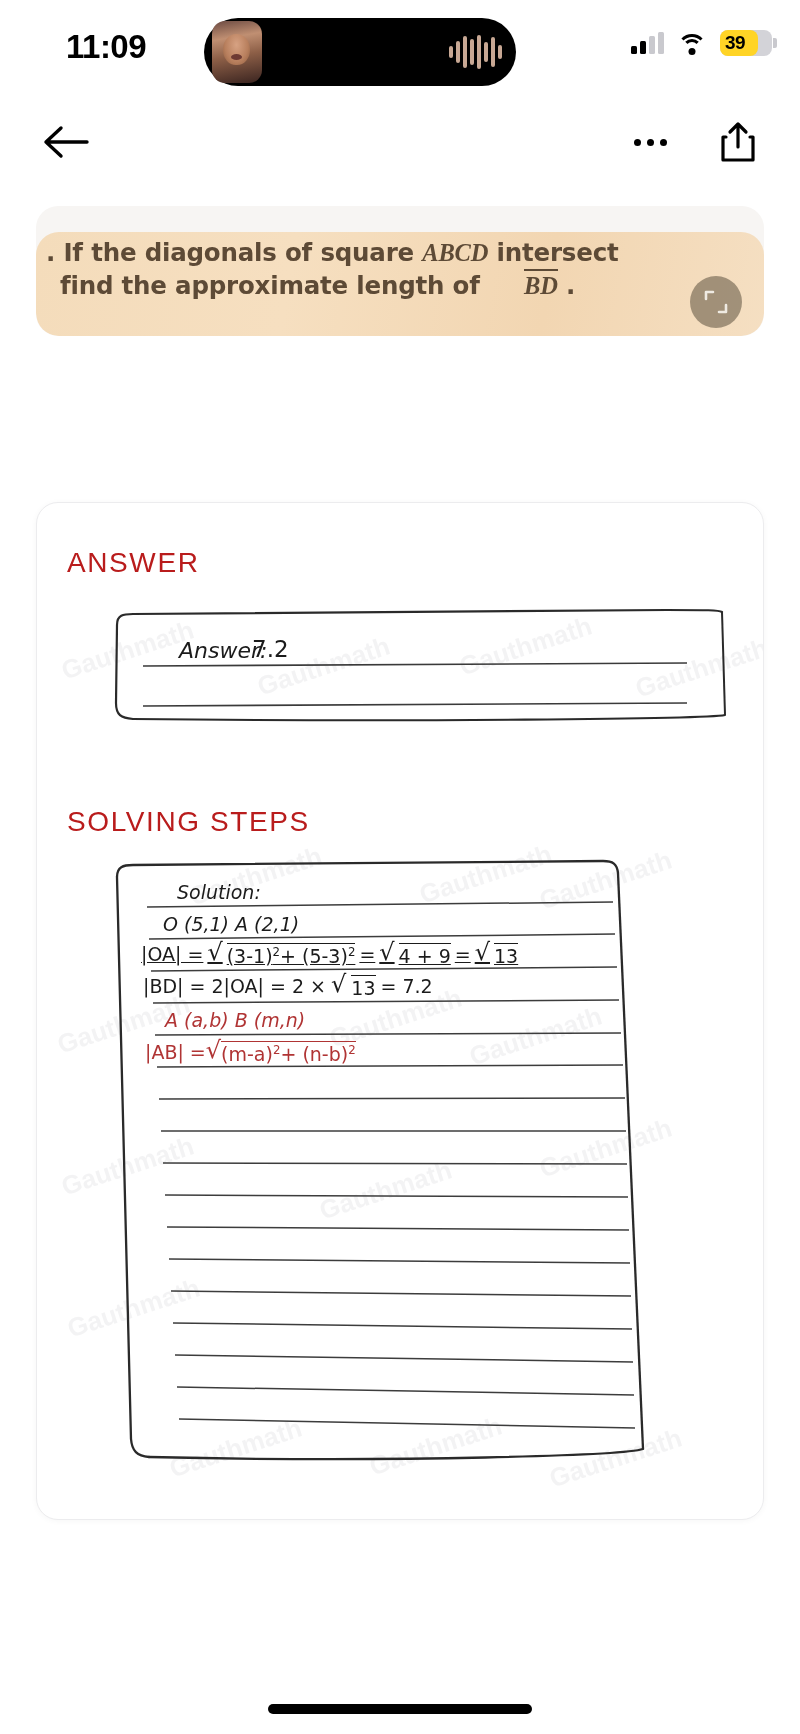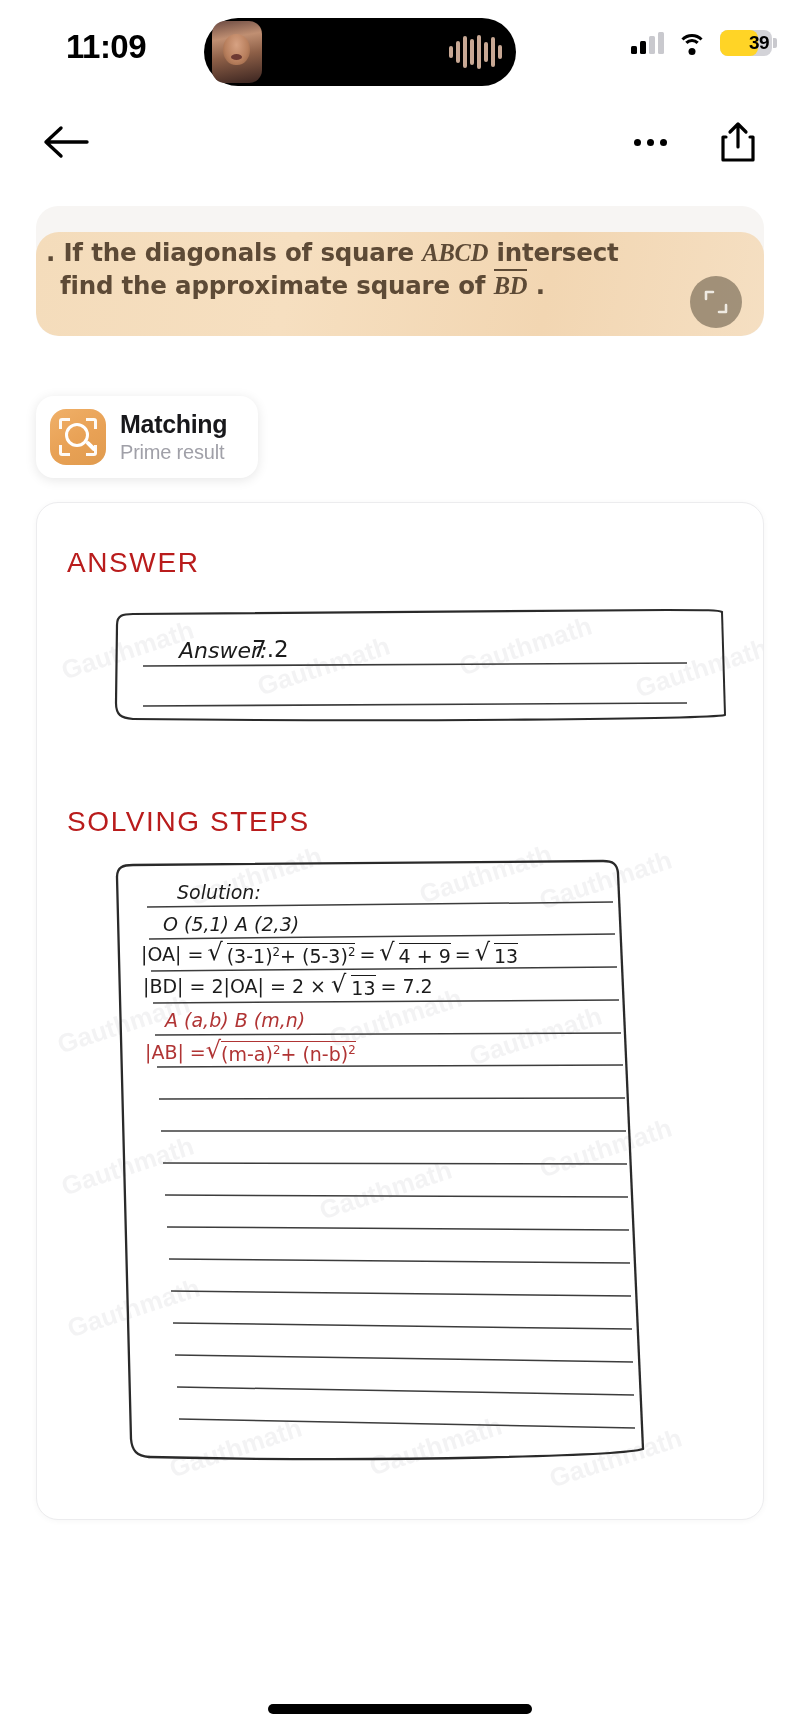--- a/index.html
+++ b/index.html
@@ -110,21 +110,21 @@
   .wifi .dot {
     position: absolute; left: 50%; top: 16px;
     transform: translateX(-50%);
     width: 7px; height: 7px; border-radius: 50%; background: #000; border: none;
   }
   .battery {
     position: relative;
     width: 52px; height: 26px;
     border-radius: 8px;
     background: #d3d3d8;
-    display: flex; align-items: center; padding-left: 24px;
+    display: flex; align-items: center;
   }
   .battery .fill {
     position: absolute; left: 0; top: 0;
     width: 38px; height: 26px;
     border-radius: 8px;
     background: #FFD426;
   }
   .battery .pct {
     position: relative;
     z-index: 2;
@@ -192,21 +192,21 @@
     font-family: "DejaVu Sans", sans-serif;
     font-size: 24.5px;
     font-weight: bold;
     line-height: 33px;
     color: #5d4a36;
     letter-spacing: -0.2px;
     white-space: nowrap;
     filter: blur(0.25px);
   }
   .qtext i { font-family: "Liberation Serif", serif; font-style: italic; font-weight: bold; }
-  .qtext .ovl { border-top: 2.5px solid #5d4a36; padding-top: 1px; }
+  .qtext .ovl { border-top: 2.5px solid #5d4a36; padding-top: 1px; margin-left: 36px; }
   .expand-btn {
     position: absolute;
     right: 22px; bottom: 8px;
     width: 52px; height: 52px;
     border-radius: 50%;
     background: rgba(60,50,35,0.45);
     display: flex; align-items: center; justify-content: center;
   }
 
   
@@ -376,45 +376,31 @@
     </div>
   </div>
 
   <div class="question-card">
     <div class="question-photo">
       <div class="qtext">
         <span>.</span>
         <span>If the diagonals of square </span><i>ABCD</i><span> intersect</span>
       </div>
       <div class="qtext" style="padding-left:14px">
-        <span>find the approximate square of </span><i class="ovl">BD</i><span> .</span>
+        <span>find the approximate length of </span><i class="ovl">BD</i><span> .</span>
       </div>
     </div>
     <div class="expand-btn">
       <svg width="26" height="26" viewBox="0 0 26 26">
         <path d="M10 3 L3 3 L3 10" fill="none" stroke="#efeae2" stroke-width="2.6" stroke-linecap="round" stroke-linejoin="round"></path>
         <path d="M16 23 L23 23 L23 16" fill="none" stroke="#efeae2" stroke-width="2.6" stroke-linecap="round" stroke-linejoin="round"></path>
       </svg>
     </div>
   </div>
 
-  <div class="matching-card">
-    <div class="match-icon">
-      <span class="corner c-tl"></span>
-        <span class="corner c-tr"></span>
-      <span class="corner c-bl"></span>
-        <span class="corner c-br"></span>
-      <span class="glass"></span>
-        <span class="handle"></span>
-    </div>
-    <div class="match-text">
-      <div class="match-title">Matching</div>
-      <div class="match-sub">Prime result</div>
-    </div>
-  </div>
 
   <div class="result-card">
 
     <div class="section-label label-answer">ANSWER</div>
 
     <div class="watermark" style="left:22px; top:132px;">Gauthmath</div>
     <div class="watermark" style="left:218px; top:148px;">Gauthmath</div>
     <div class="watermark" style="left:420px; top:128px;">Gauthmath</div>
     <div class="watermark" style="left:596px; top:150px;">Gauthmath</div>
 
@@ -467,23 +453,23 @@
         <path d="M66 436 L526 441"></path>
         <path d="M68 468 L527 474"></path>
         <path d="M70 500 L528 507"></path>
         <path d="M72 532 L529 540"></path>
         <path d="M74 564 L530 573"></path>
       </g>
     </svg>
 
     <div class="hw" style="left:140px; top:378px; font-size:19px; font-style:italic;">Solution:</div>
 
-    <div class="hw" style="left:126px; top:410px; font-size:19px; font-style:italic;">O (5,1)    A (2,3)</div>
-
-    <div class="hw" style="left:104px; top:440px; font-size:19px; display:flex; align-items:flex-start; gap:4px;">
+    <div class="hw" style="left:126px; top:410px; font-size:19px; font-style:italic;">O (5,1)    A (2,1)</div>
+
+    <div class="hw" style="left:104px; top:440px; font-size:19px; display:flex; align-items:flex-start; gap:4px;text-decoration:underline;">
       <span>|OA| =</span>
       <span style="font-size:24px; line-height:18px;">√</span>
       <span class="sqrt-bar"><span>(3-1)</span><sup>2</sup><span>+ (5-3)</span><sup>2</sup></span>
       <span>=</span>
       <span style="font-size:24px; line-height:18px;">√</span>
       <span class="sqrt-bar">4 + 9</span>
       <span>=</span>
       <span style="font-size:24px; line-height:18px;">√</span>
       <span class="sqrt-bar">13</span>
     </div>

